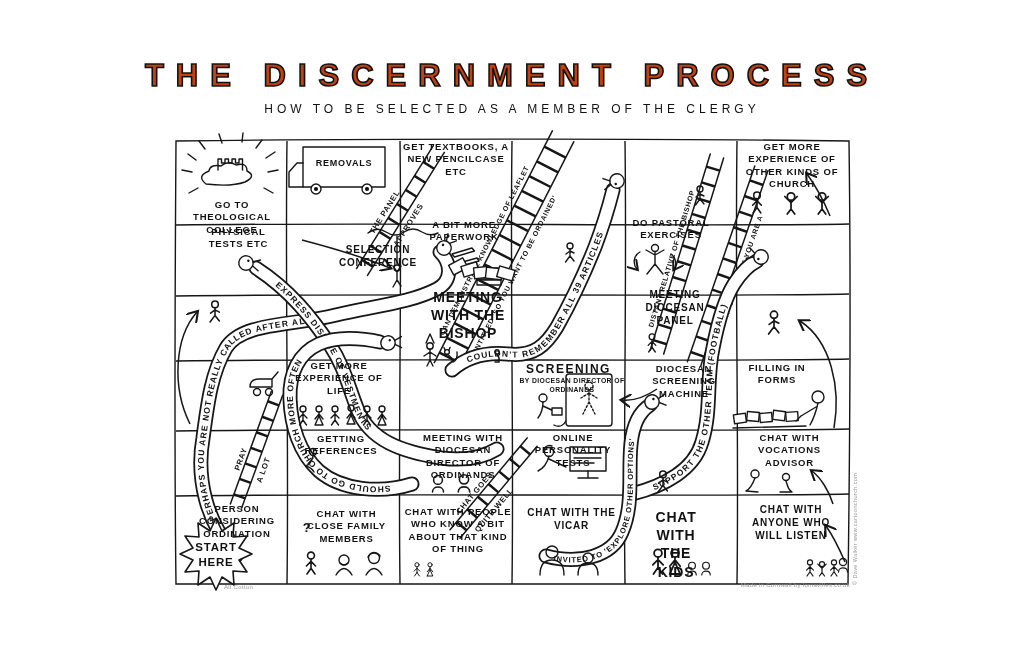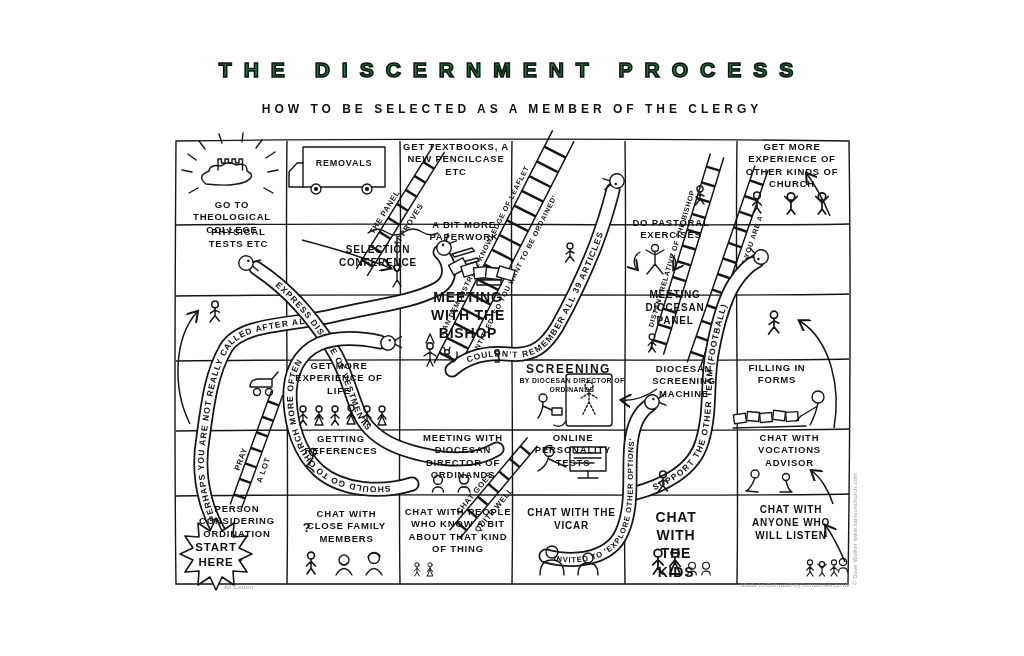--- a/index.html
+++ b/index.html
@@ -1,22 +1,22 @@
 <!DOCTYPE html>
 <html><head>
 <meta charset="utf-8">
 <style>
   html,body{margin:0;padding:0;background:#fff;}
   .page{position:relative;width:1024px;height:656px;background:#fff;overflow:hidden;
         font-family:"Liberation Sans",sans-serif;color:#111;}
   .title{position:absolute;top:58px;left:0;right:0;text-align:center;
-         font-weight:800;font-size:21px;letter-spacing:12px;color:#15803d;
+         font-weight:800;font-size:31px;letter-spacing:12px;color:#c2410c;
          -webkit-text-stroke:1.6px #111;white-space:nowrap;}
   .subtitle{position:absolute;top:102px;left:0;right:0;text-align:center;
-         font-weight:700;font-size:12px;letter-spacing:4px;color:#111;white-space:nowrap;}
+         font-weight:400;font-size:12px;letter-spacing:4px;color:#111;white-space:nowrap;}
   svg.board{position:absolute;left:0;top:0;}
   .lbl{position:absolute;font-weight:700;font-size:9.5px;line-height:1.3;
        letter-spacing:0.8px;color:#111;text-align:center;}
   .tl{text-align:center;}
   .credit{position:absolute;font-size:6px;font-weight:400;color:#999;letter-spacing:0.3px;}
   .side-credit{position:absolute;left:852px;top:585px;width:170px;font-size:5.5px;color:#999;
        transform:rotate(-90deg);transform-origin:0 0;letter-spacing:0.4px;}
   
   .grid{stroke:#161616;stroke-width:1.4;fill:none;}
   .rail{stroke:#161616;stroke-width:1.5;fill:none;stroke-linecap:round;}

